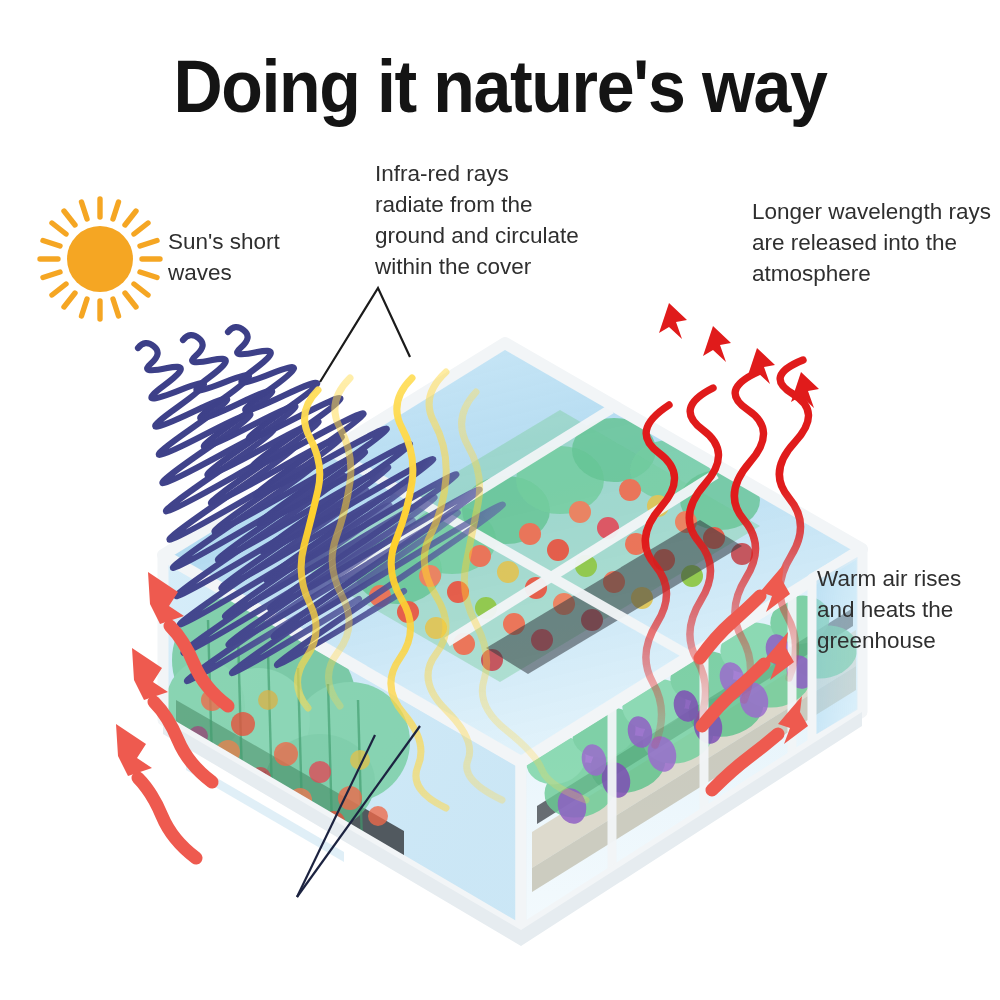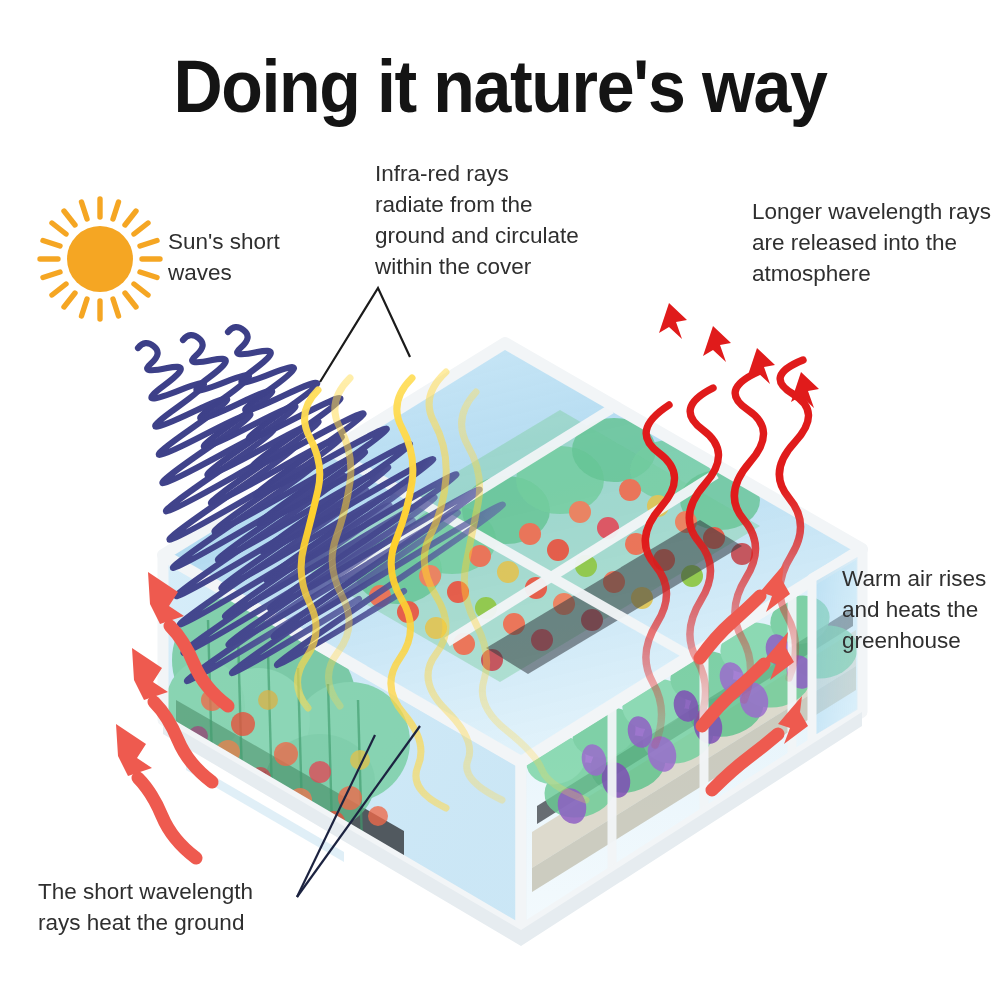--- a/index.html
+++ b/index.html
@@ -31,21 +31,21 @@
     position:absolute;
     color:#2f2f2f;
     font-size:22.5px;
     line-height:31px;
     font-family:"Liberation Sans", sans-serif;
     white-space:pre-line;
   }
   .cap-sun{left:168px;top:226px;}
   .cap-ir{left:375px;top:158px;}
   .cap-long{left:752px;top:196px;}
-  .cap-warm{left:817px;top:563px;margin-left:25px;}
+  .cap-warm{left:817px;top:563px;}
   .cap-short{left:38px;top:876px;}
 </style>
 </head>
 <body>
 
 <div id="stage">
 
   <div class="title">Doing it nature's way</div>
 
   <svg id="scene" viewBox="0 0 1000 1000">
@@ -353,16 +353,14 @@
 ground and circulate
 within the cover</div>
   <div class="cap cap-sun">Sun's short
 waves</div>
   <div class="cap cap-long">Longer wavelength rays
 are released into the
 atmosphere</div>
   <div class="cap cap-warm">Warm air rises
 and heats the
 greenhouse</div>
-  <div class="cap cap-short">The short wavelength
-rays heat the ground</div>
 
 </div>
 
 </body></html>

